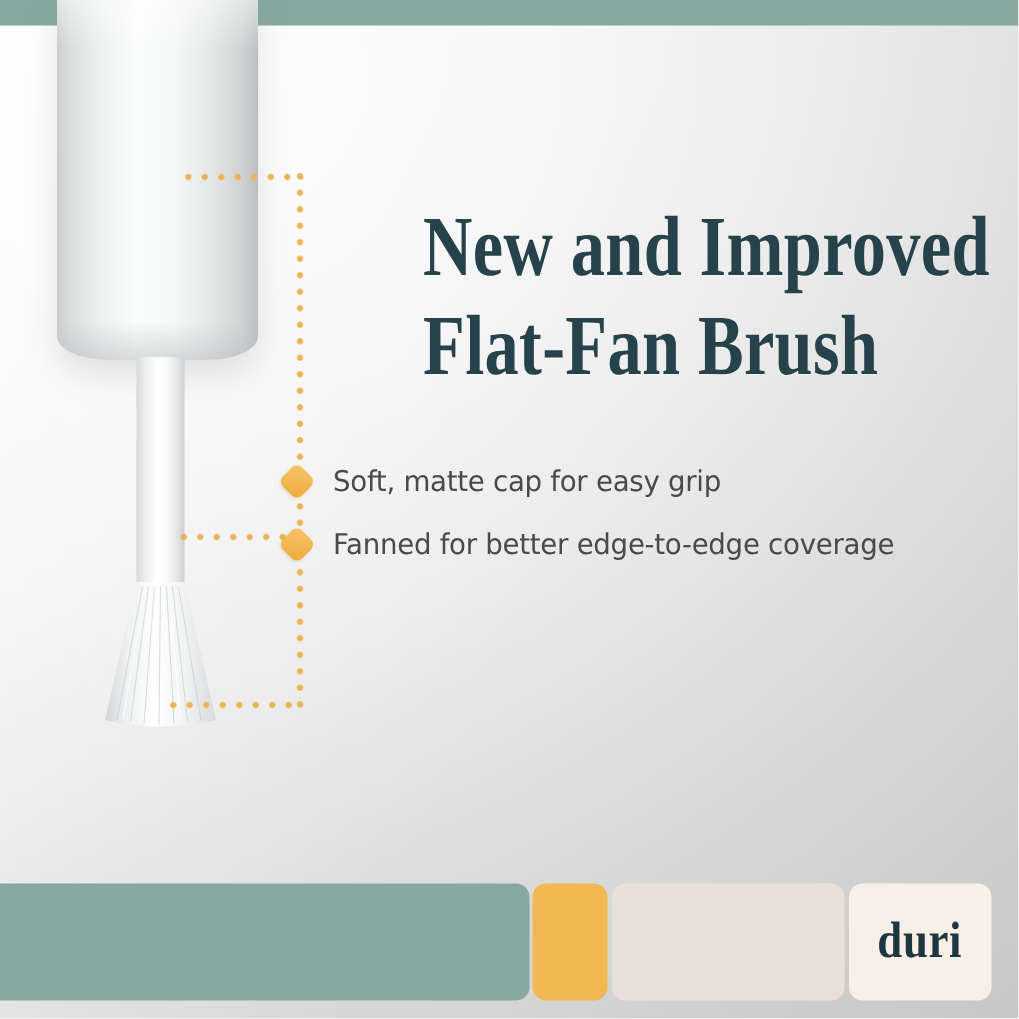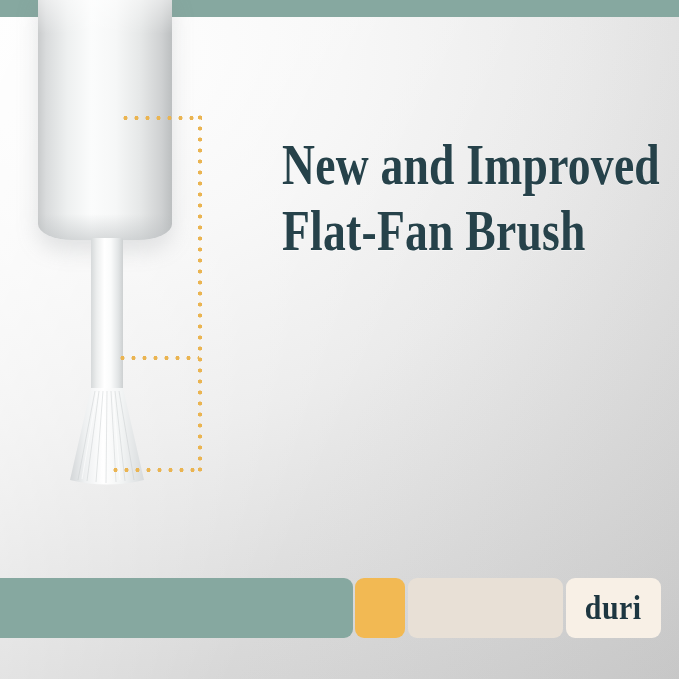--- a/index.html
+++ b/index.html
@@ -173,22 +173,22 @@
   }
 
   
   .brand-bar {
     position: absolute;
     left: 0; top: 578px;
     width: 679px; height: 74px;
   }
   .seg {
     position: absolute;
-    top: 0;
-    height: 60px;
+    top: 11px;
+    height: 78px;
   }
   .seg-teal   { left: -10px;  width: 363px; border-radius: 0 9px 9px 0; }
   .seg-gold   { left: 355px;  width: 50px;  border-radius: 9px; }
   .seg-beige  { left: 408px;  width: 155px; border-radius: 9px; }
   .seg-logo   { left: 566px;  width: 95px;  border-radius: 9px;
                 display: flex; align-items: center; justify-content: center; }
   .logo-text {
     font-family: "Liberation Serif", "DejaVu Serif", serif;
     font-weight: 700;
     font-size: 34px;
@@ -249,22 +249,34 @@
   <div class="dots-h dots-h-2"></div>
   <div class="dots-h dots-h-3"></div>
 
   <div class="headline">
     <div class="headline-line l1">New and Improved</div>
     <div class="headline-line l2">Flat-Fan Brush</div>
   </div>
 
   <div class="bullets">
 
-
-
+    <div class="bullet-row">
+      <span class="bullet-marker">
+        <span class="dia"></span>
+      </span>
+      <span class="bullet-text">Soft, matte cap for easy grip</span>
+    </div>
+
+
+    <div class="bullet-row">
+      <span class="bullet-marker">
+        <span class="dia"></span>
+      </span>
+      <span class="bullet-text">Fanned for better edge-to-edge coverage</span>
+    </div>
 
   </div>
 
   <div class="brand-bar">
     <div class="seg seg-teal" style="background:#86a8a0"></div>
     <div class="seg seg-gold" style="background:#f2b953"></div>
     <div class="seg seg-beige" style="background:#e8e0d6"></div>
     <div class="seg seg-logo" style="background:#f8f0e6">
       <span class="logo-text">duri</span>
     </div>

